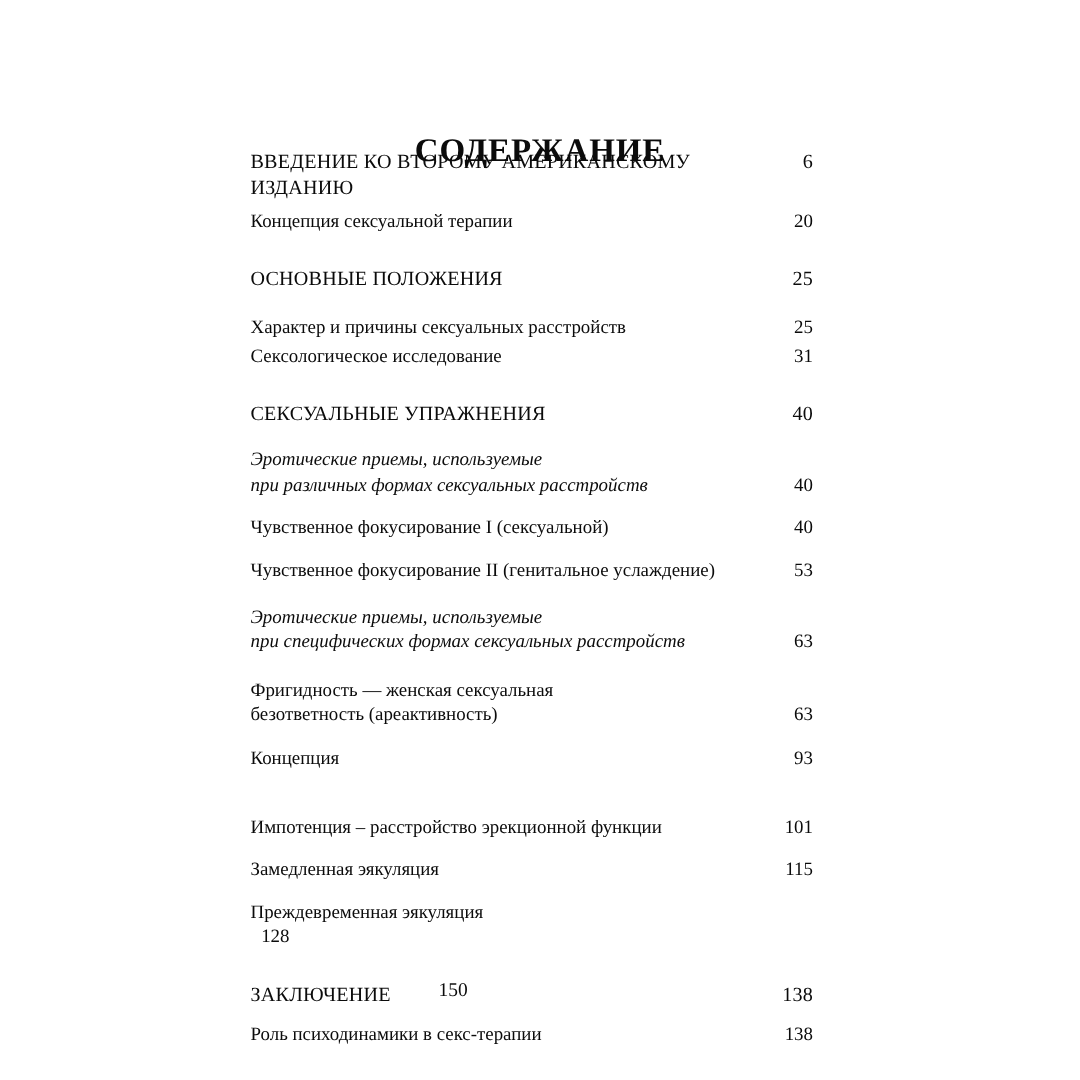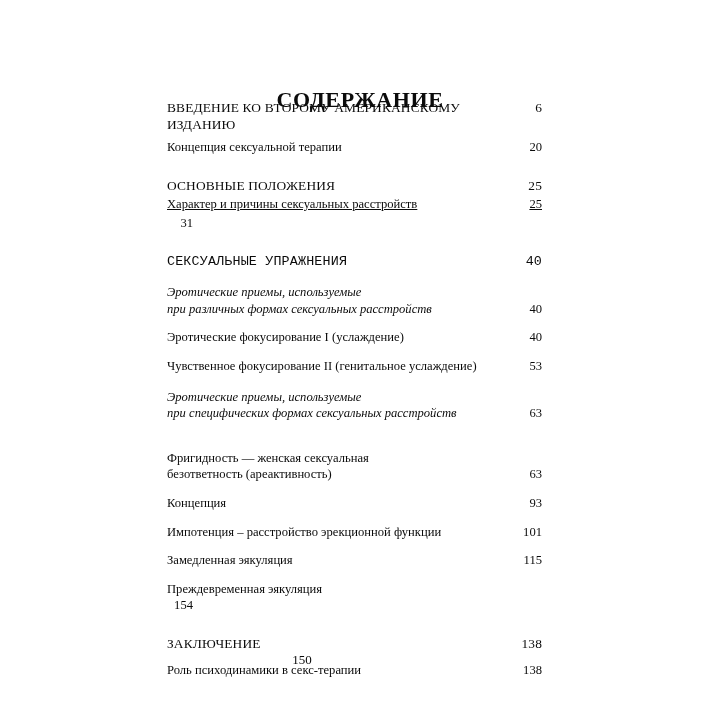--- a/index.html
+++ b/index.html
@@ -98,69 +98,70 @@
         <div class="entry-page">6</div>
       </div>
       <div class="entry style-plain align-first" style="margin-top: 6px;">
         <div class="entry-label">Концепция сексуальной терапии</div>
         <div class="entry-page">20</div>
       </div>
       <div class="entry style-caps align-first" style="margin-top: 22px;">
         <div class="entry-label">ОСНОВНЫЕ ПОЛОЖЕНИЯ</div>
         <div class="entry-page">25</div>
       </div>
-      <div class="entry style-plain align-first" style="margin-top: 2px; text-decoration: underline;">
+      <div class="entry style-plain align-first" style="margin-top: 16px;">
         <div class="entry-label">Характер и причины сексуальных расстройств</div>
         <div class="entry-page">25</div>
       </div>
       <div class="entry style-plain align-first" style="margin-top: 2px;">
+        <div class="entry-label">Сексологическое исследование</div>
         <div class="entry-page">31</div>
       </div>
-      <div class="entry style-caps align-first" style="margin-top: 22px; font-family: Liberation Mono, monospace;">
+      <div class="entry style-caps align-first" style="margin-top: 22px;">
         <div class="entry-label">СЕКСУАЛЬНЫЕ УПРАЖНЕНИЯ</div>
         <div class="entry-page">40</div>
       </div>
       <div class="entry style-italic align-last" style="margin-top: 14px;">
         <div class="entry-label">Эротические приемы, используемые
 при различных формах сексуальных расстройств</div>
         <div class="entry-page">40</div>
       </div>
       <div class="entry style-plain align-first" style="margin-top: 12px;">
-        <div class="entry-label">Эротические фокусирование I (услаждение)</div>
+        <div class="entry-label">Чувственное фокусирование I (сексуальной)</div>
         <div class="entry-page">40</div>
       </div>
       <div class="entry style-plain align-first" style="margin-top: 12px;">
         <div class="entry-label">Чувственное фокусирование II (генитальное услаждение)</div>
         <div class="entry-page">53</div>
       </div>
       <div class="entry style-italic align-last" style="margin-top: 14px;">
         <div class="entry-label">Эротические приемы, используемые
 при специфических формах сексуальных расстройств</div>
         <div class="entry-page">63</div>
       </div>
-      <div class="entry style-plain align-last" style="margin-top: 28px; gap: 43px;">
+      <div class="entry style-plain align-last" style="margin-top: 16px; gap: 43px;">
         <div class="entry-label">Фригидность — женская сексуальная
 безответность (ареактивность)</div>
         <div class="entry-page">63</div>
       </div>
       <div class="entry style-plain align-first" style="margin-top: 12px;">
         <div class="entry-label">Концепция</div>
         <div class="entry-page">93</div>
       </div>
-      <div class="entry style-plain align-first" style="margin-top: 12px;">
+      <div class="entry style-plain align-first" style="margin-top: 29px;">
         <div class="entry-label">Импотенция – расстройство эрекционной функции</div>
         <div class="entry-page">101</div>
       </div>
       <div class="entry style-plain align-first" style="margin-top: 12px;">
         <div class="entry-label">Замедленная эякуляция</div>
         <div class="entry-page">115</div>
       </div>
       <div class="entry style-plain align-first" style="margin-top: 12px; flex-direction: column;">
         <div class="entry-label">Преждевременная эякуляция</div>
-        <div class="entry-page">154</div>
+        <div class="entry-page">128</div>
       </div>
       <div class="entry style-caps align-first" style="margin-top: 22px;">
         <div class="entry-label">ЗАКЛЮЧЕНИЕ</div>
         <div class="entry-page">138</div>
       </div>
       <div class="entry style-plain align-first" style="margin-top: 10px;">
         <div class="entry-label">Роль психодинамики в секс-терапии</div>
         <div class="entry-page">138</div>
       </div>
     </div>

